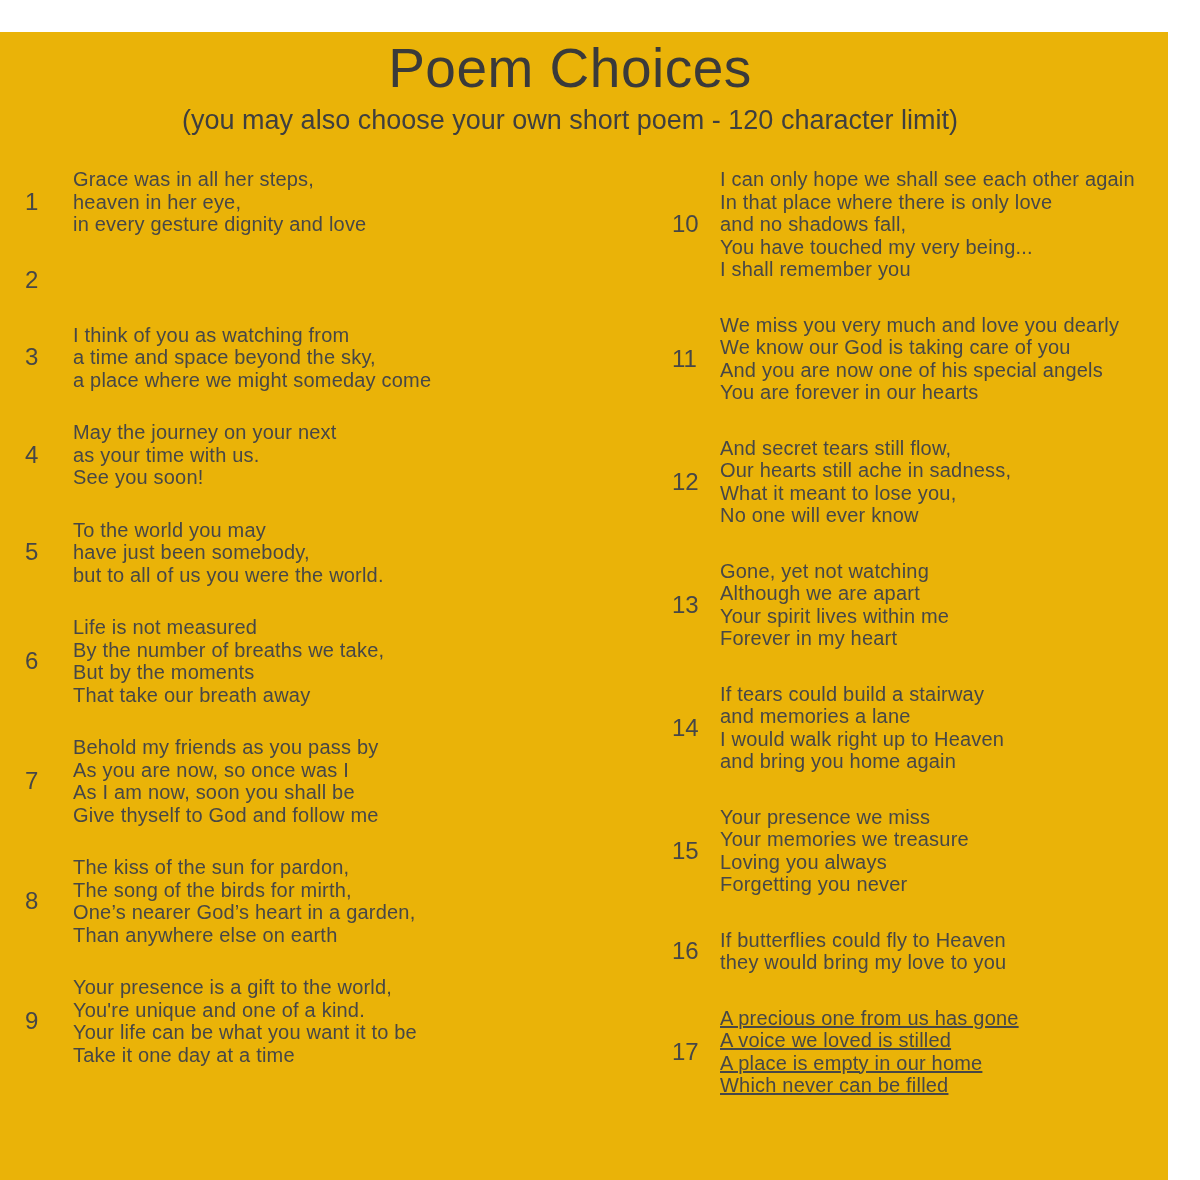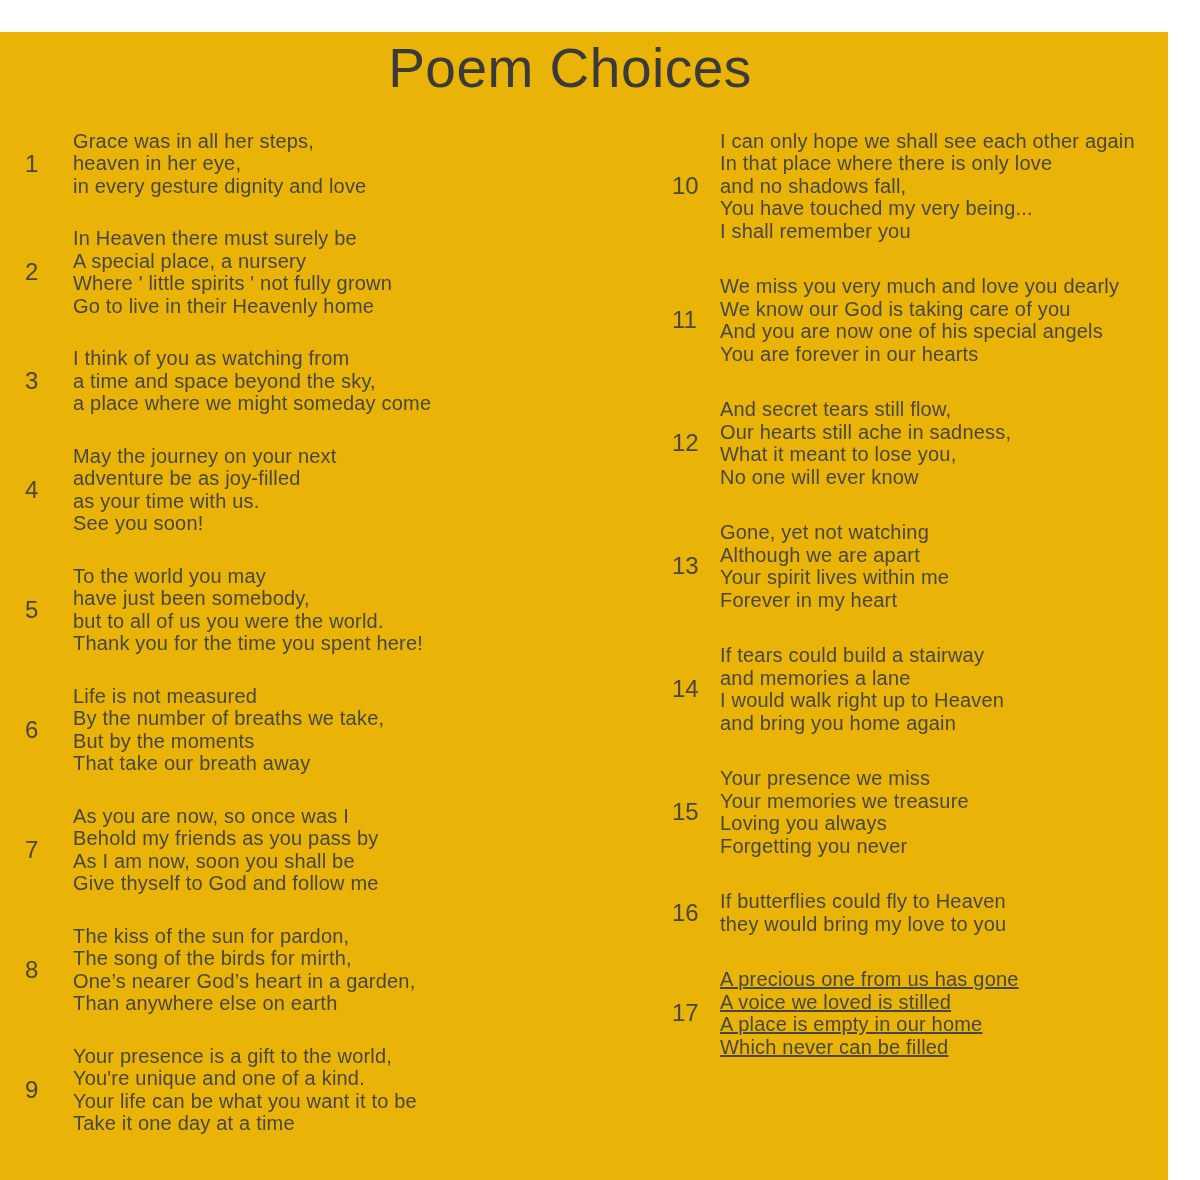--- a/index.html
+++ b/index.html
@@ -63,81 +63,74 @@
     color: #474747;
     letter-spacing: 0.2px;
   }
 </style>
 </head>
 <body style="background: rgb(255, 255, 255);">
 
 <div class="page">
   <div class="header">
     <div class="page-title" style="color: rgb(58, 58, 58);">Poem Choices</div>
+    <div class="page-subtitle">(you may also choose your own short poem - 120 character limit)</div>
   </div>
 
   <div class="columns">
     <div class="column column-left">
         <div class="poem">
           <div class="poem-number" style="color: rgb(71, 71, 71);">1</div>
           <div class="poem-lines" style="color: rgb(71, 71, 71);">
             <div>Grace was in all her steps,</div>
             <div>heaven in her eye,</div>
             <div>in every gesture dignity and love</div>
           </div>
         </div>
         <div class="poem">
           <div class="poem-number" style="color: rgb(71, 71, 71);">2</div>
-          <div class="poem-lines" style="color: rgb(71, 71, 71);">
-            <div>In Heaven there must surely be</div>
-            <div>A special place, a nursery</div>
-            <div>Where ' little spirits ' not fully grown</div>
-            <div>Go to live in their Heavenly home</div>
-          </div>
         </div>
         <div class="poem">
           <div class="poem-number" style="color: rgb(71, 71, 71);">3</div>
           <div class="poem-lines" style="color: rgb(71, 71, 71);">
             <div>I think of you as watching from</div>
             <div>a time and space beyond the sky,</div>
             <div>a place where we might someday come</div>
           </div>
         </div>
         <div class="poem">
           <div class="poem-number" style="color: rgb(71, 71, 71);">4</div>
           <div class="poem-lines" style="color: rgb(71, 71, 71);">
             <div>May the journey on your next</div>
-            <div>adventure be as joy-filled</div>
             <div>as your time with us.</div>
             <div>See you soon!</div>
           </div>
         </div>
         <div class="poem">
           <div class="poem-number" style="color: rgb(71, 71, 71);">5</div>
           <div class="poem-lines" style="color: rgb(71, 71, 71);">
             <div>To the world you may</div>
             <div>have just been somebody,</div>
             <div>but to all of us you were the world.</div>
-            <div>Thank you for the time you spent here!</div>
           </div>
         </div>
         <div class="poem">
           <div class="poem-number" style="color: rgb(71, 71, 71);">6</div>
           <div class="poem-lines" style="color: rgb(71, 71, 71);">
             <div>Life is not measured</div>
             <div>By the number of breaths we take,</div>
             <div>But by the moments</div>
             <div>That take our breath away</div>
           </div>
         </div>
         <div class="poem">
           <div class="poem-number" style="color: rgb(71, 71, 71);">7</div>
           <div class="poem-lines" style="color: rgb(71, 71, 71);">
+            <div>Behold my friends as you pass by</div>
             <div>As you are now, so once was I</div>
-            <div>Behold my friends as you pass by</div>
             <div>As I am now, soon you shall be</div>
             <div>Give thyself to God and follow me</div>
           </div>
         </div>
         <div class="poem">
           <div class="poem-number" style="color: rgb(71, 71, 71);">8</div>
           <div class="poem-lines" style="color: rgb(71, 71, 71);">
             <div>The kiss of the sun for pardon,</div>
             <div>The song of the birds for mirth,</div>
             <div>One’s nearer God’s heart in a garden,</div>

